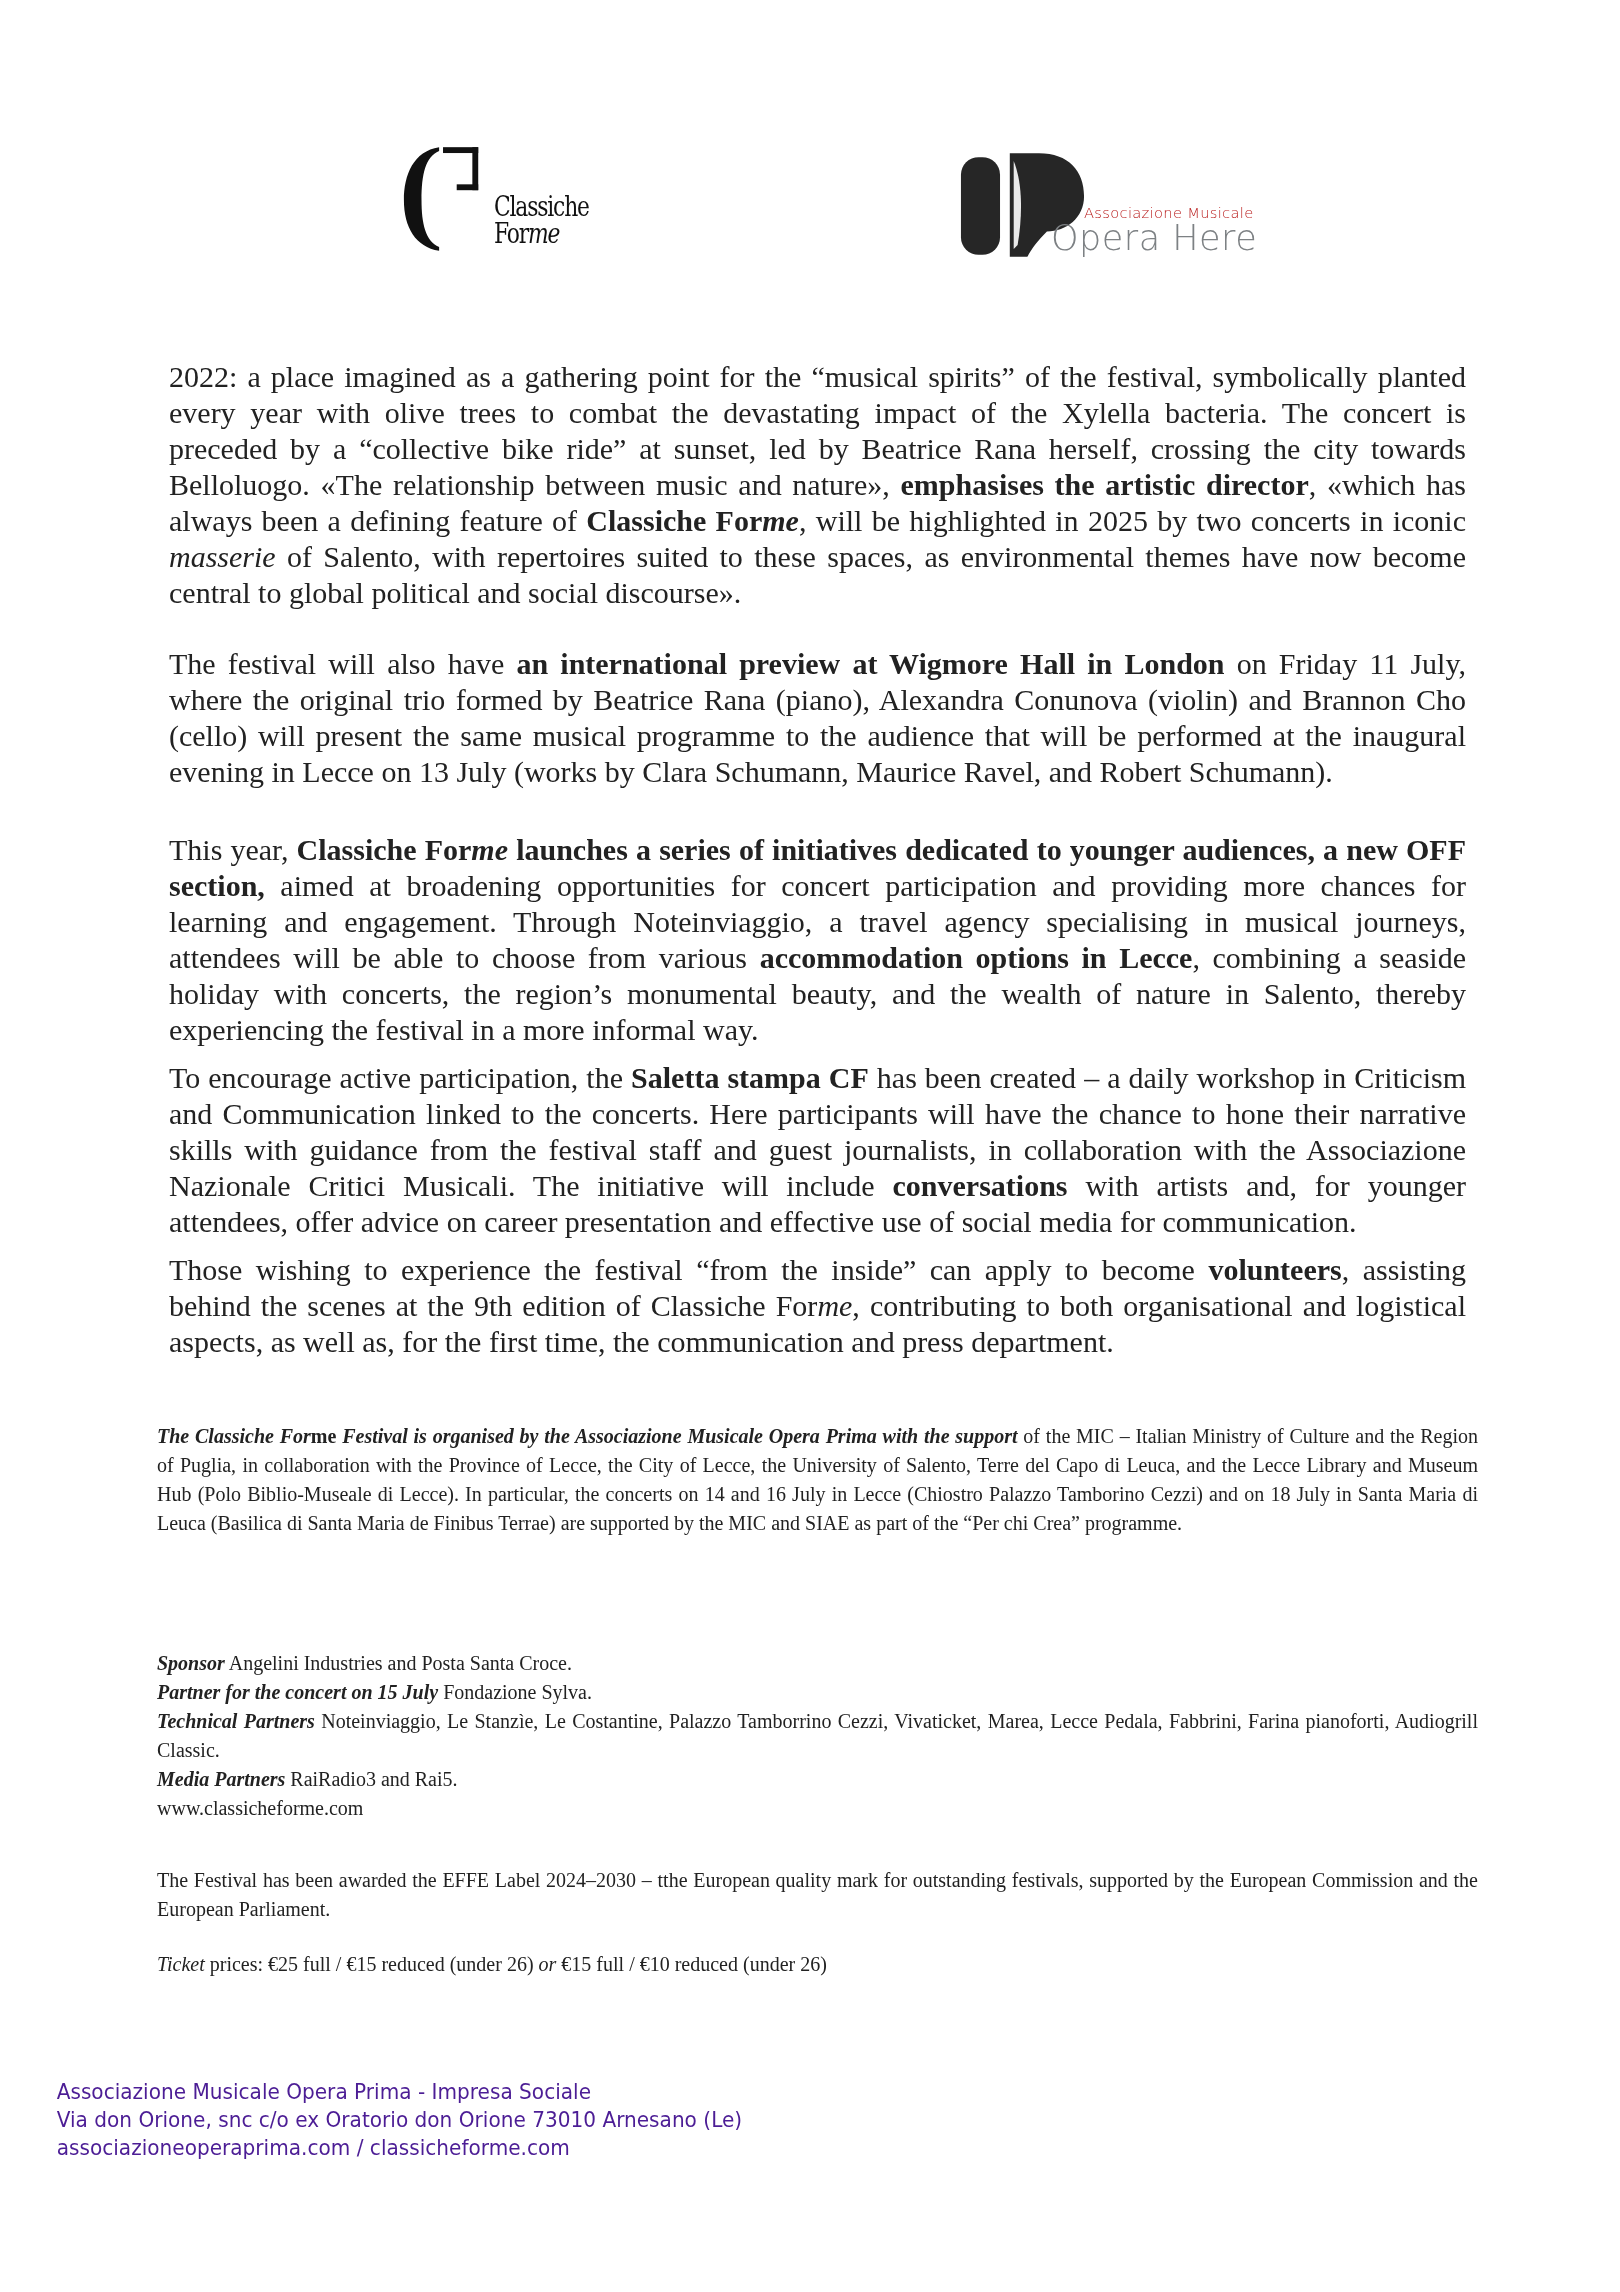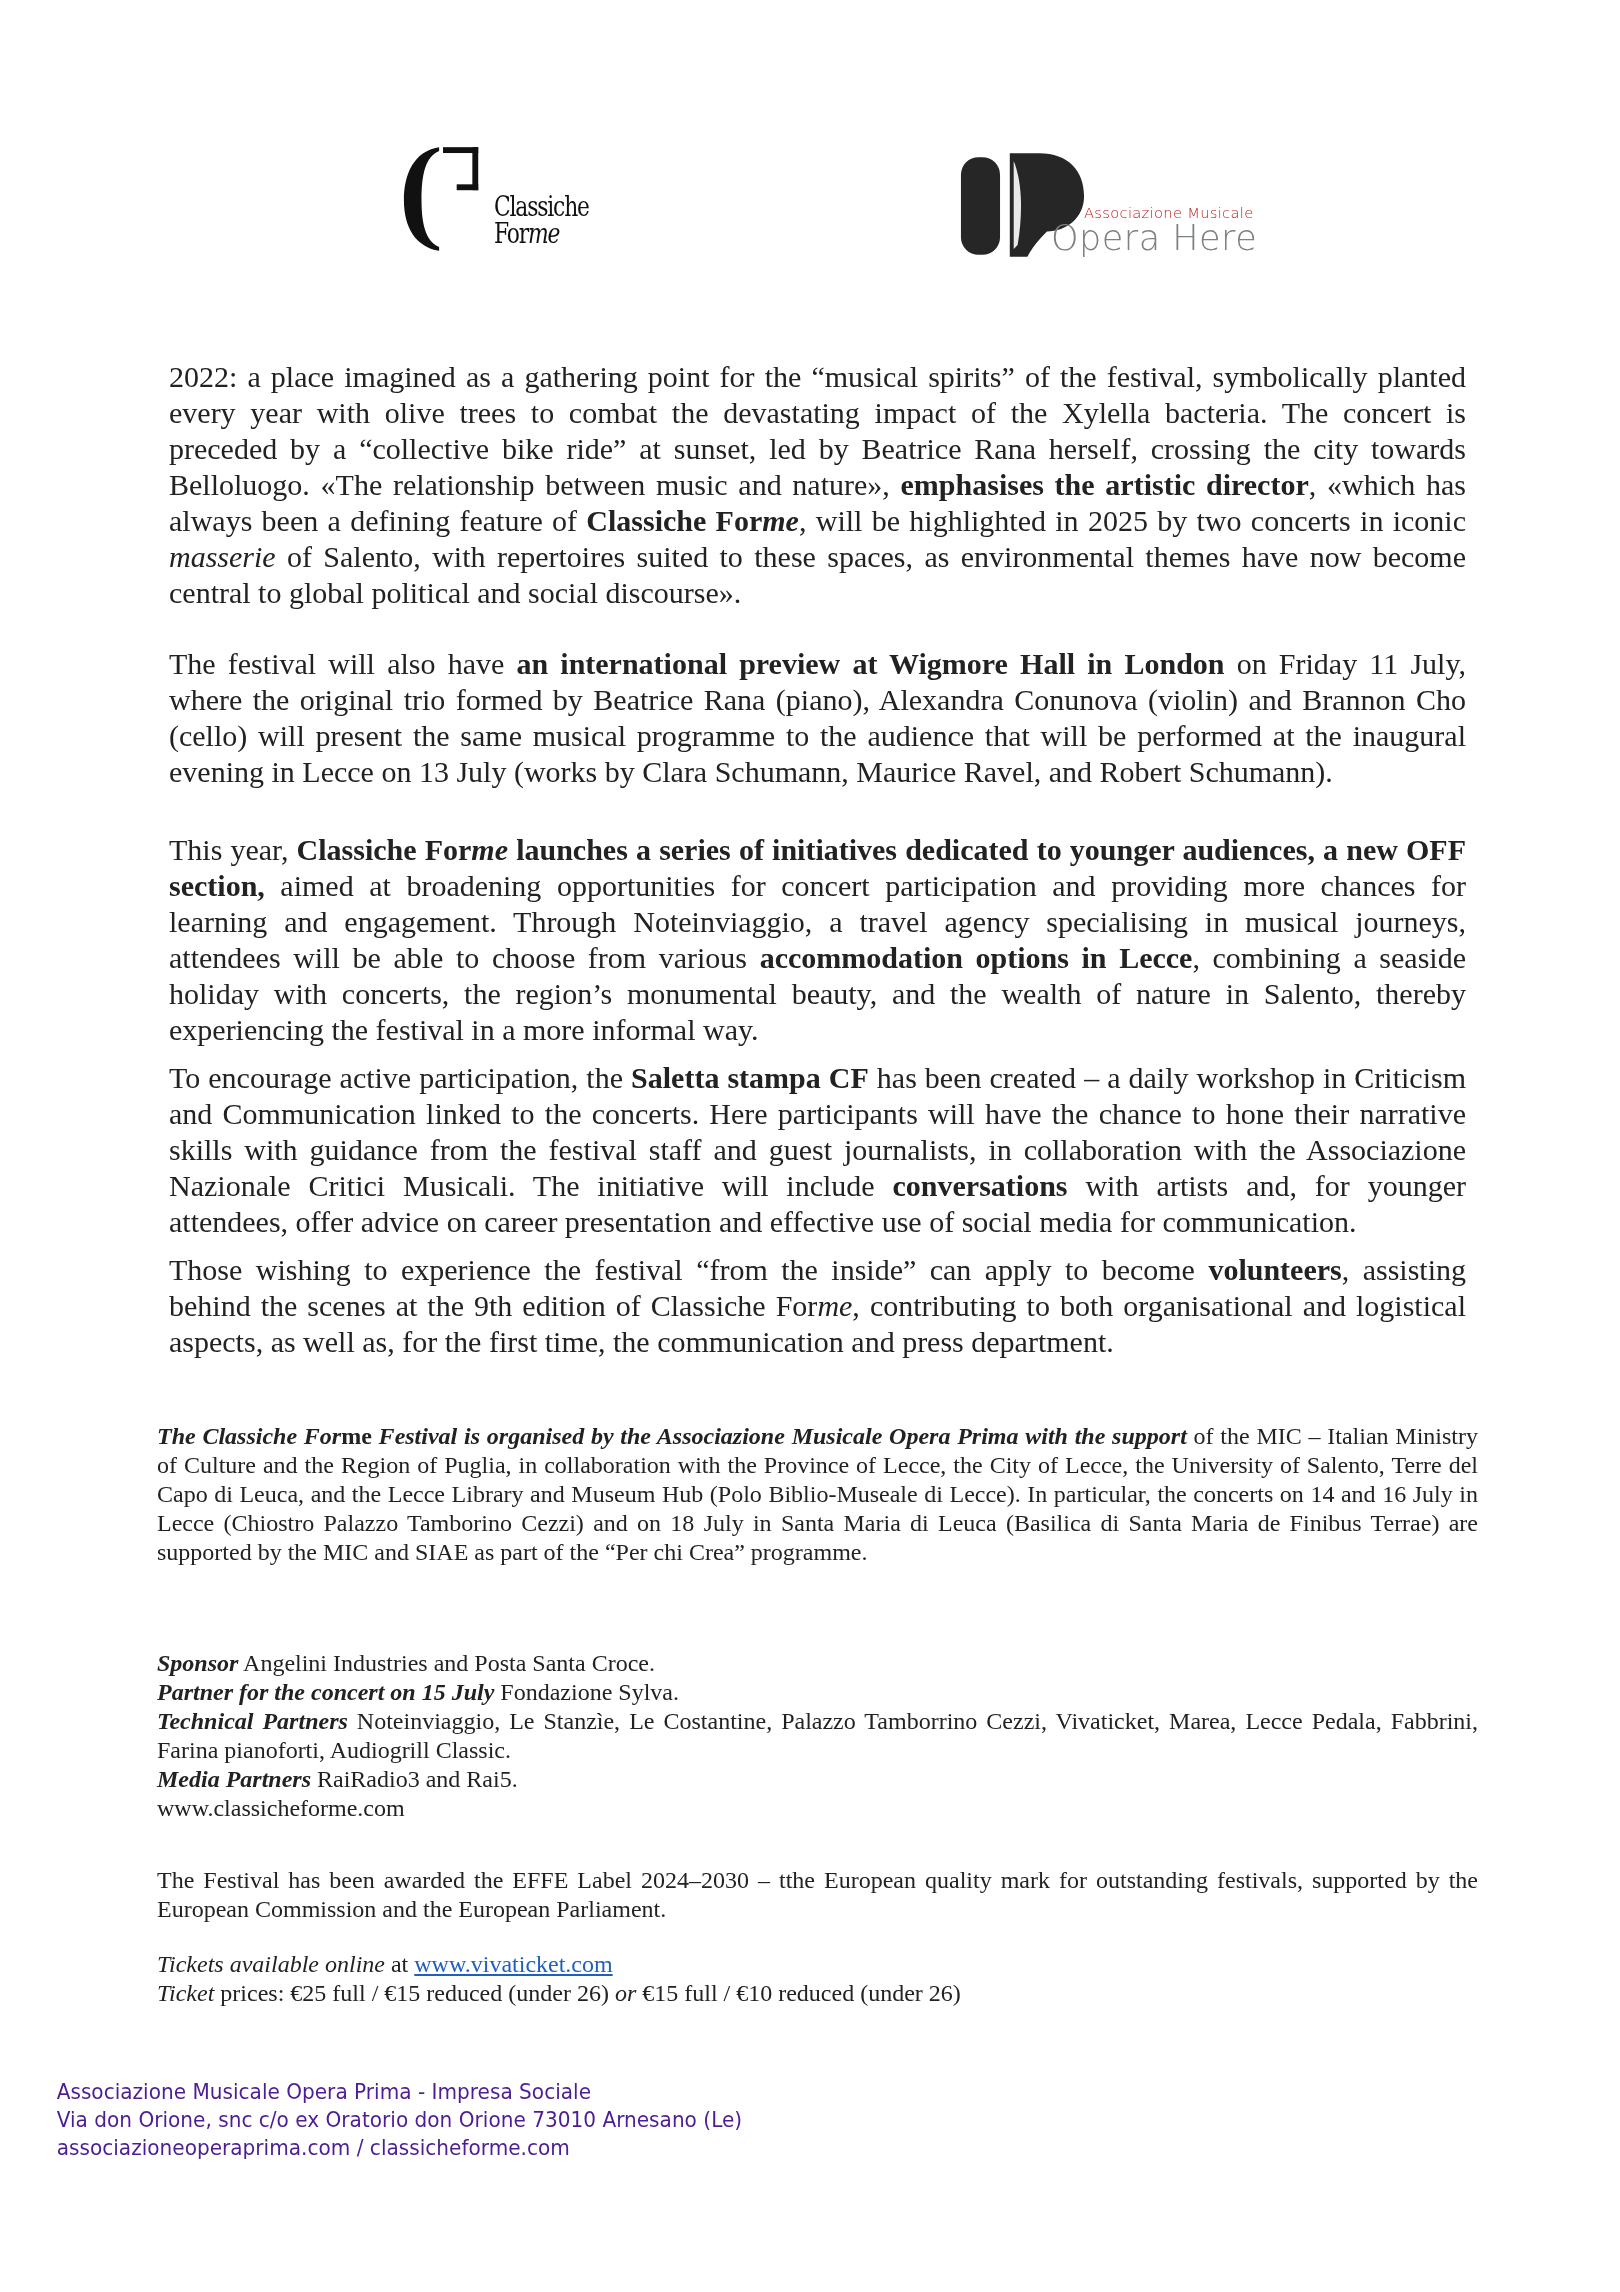--- a/index.html
+++ b/index.html
@@ -20,21 +20,21 @@
   .body-text { position: absolute; left: 157px; width: 1321px; font-family: "Liberation Serif", serif; font-size: 30px; line-height: 36px; color: #222; text-align: justify; }
   .body-text p { margin: 12px; }
   .p-last { text-align-last: left; }
   b { font-weight: bold; }
   i { font-style: italic; }
 
   #p1 { top: 347px; }
   #p2 { top: 634px; }
   #p3 { top: 820px; }
 
-  .small-text { position: absolute; left: 157px; width: 1321px; font-family: "Liberation Serif", serif; font-size: 24px; line-height: 29px; color: #222; text-align: justify; }
+  .small-text { position: absolute; left: 157px; width: 1321px; font-family: "Liberation Serif", serif; font-size: 20px; line-height: 29px; color: #222; text-align: justify; }
   .small-text p { margin: 0; }
   #org { top: 1422px; }
   #partners { top: 1649px; text-align: left; }
   #partners .justify { text-align: justify; }
   #effe { top: 1866px; }
   #tickets { top: 1950px; text-align: left; }
 
   a.link { color: #1f5fbf; text-decoration: underline; }
 
   .footer { position: absolute; left: 0; width: 1620px; top: 2078px; text-align: left; font-family: "DejaVu Sans", sans-serif; font-size: 21.6px; line-height: 28px; color: #4c1d95; }
@@ -92,21 +92,20 @@
     <p class="justify p-last"><b><i>Technical Partners</i></b><span> Noteinviaggio, Le Stanzìe, Le Costantine, Palazzo Tamborrino Cezzi, Vivaticket, Marea, Lecce Pedala, Fabbrini, Farina pianoforti, Audiogrill Classic.</span></p>
     <p><b><i>Media Partners</i></b><span> RaiRadio3 and Rai5.</span></p>
     <p>www.classicheforme.com</p>
   </div>
 
   <div class="small-text" id="effe">
     <p class="p-last">The Festival has been awarded the EFFE Label 2024–2030 – tthe European quality mark for outstanding festivals, supported by the European Commission and the European Parliament.</p>
   </div>
 
   <div class="small-text" id="tickets">
-    <p><i>Tickets available online</i><span> at </span><a class="link">www.vivaticket.com</a></p>
     <p><i>Ticket</i><span> prices: €25 full / €15 reduced (under 26) </span><i>or</i><span> €15 full / €10 reduced (under 26)</span></p>
   </div>
 
   <div class="footer">
     <div>Associazione Musicale Opera Prima - Impresa Sociale</div>
     <div>Via don Orione, snc c/o ex Oratorio don Orione 73010 Arnesano (Le)</div>
     <div>associazioneoperaprima.com / classicheforme.com</div>
   </div>
 
 </div>

